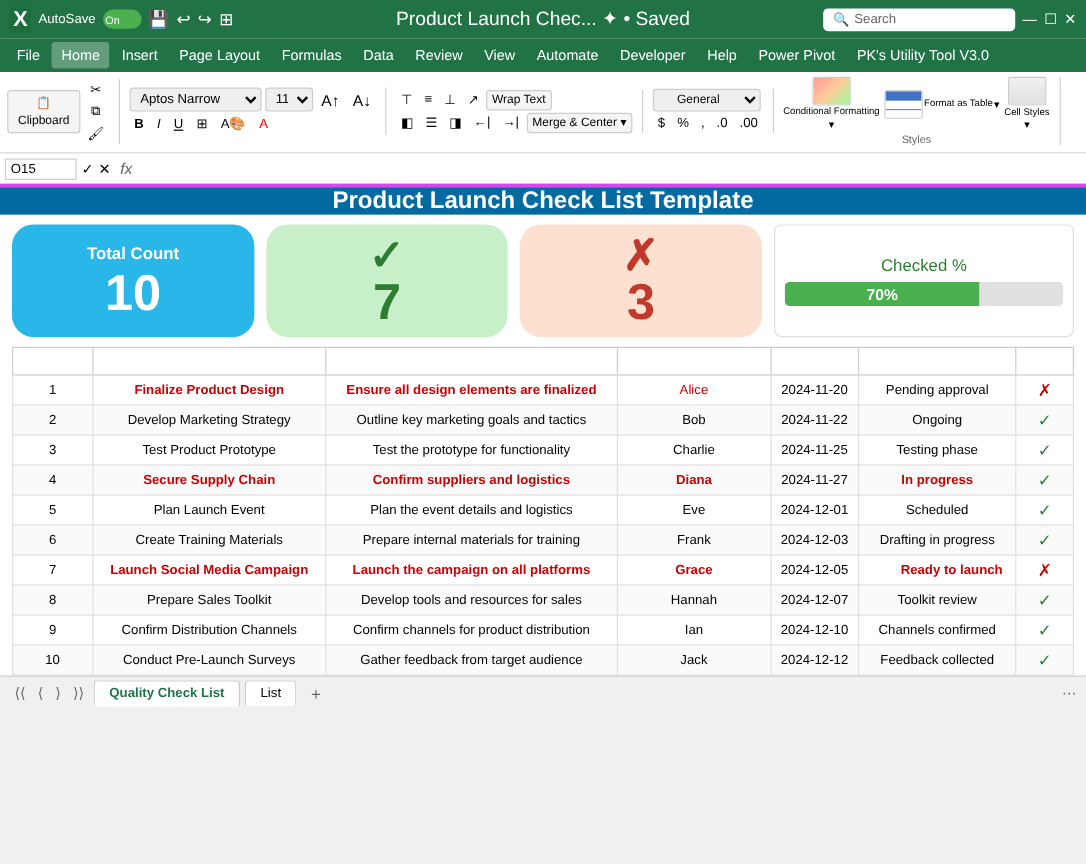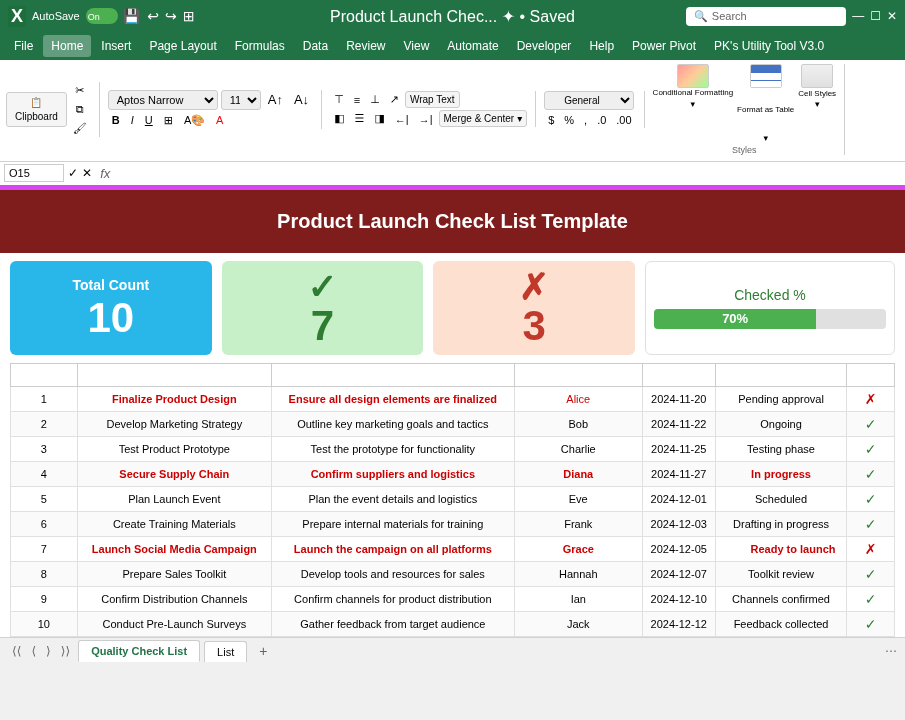--- a/index.html
+++ b/index.html
@@ -26,34 +26,34 @@
     .ribbon-group { display: flex; align-items: center; gap: 2px; border-right: 1px solid #d0d0d0; padding-right: 8px; margin-right: 4px; }
     .ribbon-btn { background: #f5f5f5; border: 1px solid #ccc; border-radius: 3px; padding: 2px 6px; font-size: 11px; cursor: pointer; display: flex; align-items: center; gap: 3px; }
     .font-select { border: 1px solid #ccc; border-radius: 3px; padding: 2px 4px; font-size: 11px; width: 110px; }
     .size-select { border: 1px solid #ccc; border-radius: 3px; padding: 2px 4px; font-size: 11px; width: 40px; }
     .format-btn { background: none; border: none; font-size: 11px; cursor: pointer; padding: 2px 4px; border-radius: 2px; }
     .bold { font-weight: bold; }
     .italic { font-style: italic; }
     .underline { text-decoration: underline; }
 
     
-    .formula-bar { background: #fff; border-bottom: 5px solid #d946ef; display: flex; align-items: center; padding: 2px 4px; gap: 4px; height: 28px; }
+    .formula-bar { background: #fff; border-bottom: 3px solid #d946ef; display: flex; align-items: center; padding: 2px 4px; gap: 4px; height: 28px; }
     .cell-ref { border: 1px solid #ccc; width: 60px; padding: 2px 4px; font-size: 11px; }
     .fx-btn { font-style: italic; font-size: 12px; padding: 2px 4px; cursor: pointer; }
     .formula-input { flex: 1; border: none; outline: none; font-size: 11px; padding: 2px 4px; }
 
     
     .spreadsheet-area { background: white; padding: 0; }
 
     
-    .header-banner { background: #7f1d1d; color: white; text-align: center; font-size: 20px; font-weight: bold; padding: 20px; }
+    .header-banner { background: #0369a1; color: white; text-align: center; font-size: 20px; font-weight: bold; padding: 0; }
 
     
     .summary-row { display: flex; padding: 8px 10px; gap: 10px; background: white; align-items: stretch; }
-    .card { border-radius: 6px; display: flex; flex-direction: column; align-items: center; justify-content: center; padding: 8px; min-width: 140px; }
+    .card { border-radius: 18px; display: flex; flex-direction: column; align-items: center; justify-content: center; padding: 8px; min-width: 140px; }
     .card-total { background: #29b6e8; color: white; flex: 1.2; }
     .card-check { background: #c8f0c8; color: #2e7d32; flex: 1.2; }
     .card-cross { background: #fde0d0; color: #c0392b; flex: 1.2; }
     .card-percent { background: white; color: #2e7d32; flex: 1.5; text-align: center; }
     .card-title { font-size: 14px; font-weight: bold; margin-bottom: 4px; }
     .card-number { font-size: 42px; font-weight: bold; line-height: 1; }
     .card-percent-label { font-size: 14px; font-weight: normal; color: #2e7d32; margin-bottom: 2px; text-align: right; }
     .percent-bar-container { width: 100%; background: #e0e0e0; border-radius: 4px; height: 20px; overflow: hidden; margin-top: 4px; }
     .percent-bar { background: #4caf50; height: 100%; display: flex; align-items: center; justify-content: center; color: white; font-weight: bold; font-size: 13px; }
 
@@ -203,21 +203,21 @@
     </div>
 
     <div class="ribbon-group">
       <div style="display:flex; flex-direction:column; align-items:center; gap:2px;">
         <div style="display:flex; gap:4px;">
           <div style="display:flex; flex-direction:column; align-items:center; gap:1px;">
             <div style="width:32px; height:24px; background: linear-gradient(135deg, #ff9999, #ffcc99, #99ff99); border:1px solid #ccc; border-radius:2px;"></div>
             <span style="font-size:8px; text-align:center; line-height:1.1;">Conditional Formatting</span>
             <button class="format-btn" style="font-size:9px; padding:0;">▾</button>
           </div>
-          <div style="display:flex; flex-direction:column; align-items:center; gap:18px;">
+          <div style="display:flex; flex-direction:row; align-items:center; gap:1px;">
             <div style="width:32px; height:24px; border:1px solid #ccc; border-radius:2px; overflow:hidden;">
               <div style="height:8px; background:#4472c4;"></div>
               <div style="height:8px; background:white; border-bottom:1px solid #4472c4;"></div>
               <div style="height:8px; background:white;"></div>
             </div>
             <span style="font-size:8px; text-align:center; line-height:1.1;">Format as Table</span>
             <button class="format-btn" style="font-size:9px; padding:0;">▾</button>
           </div>
           <div style="display:flex; flex-direction:column; align-items:center; gap:1px;">
             <div style="width:32px; height:24px; background: linear-gradient(#f0f0f0, #e0e0e0); border:1px solid #ccc; border-radius:2px;"></div>

